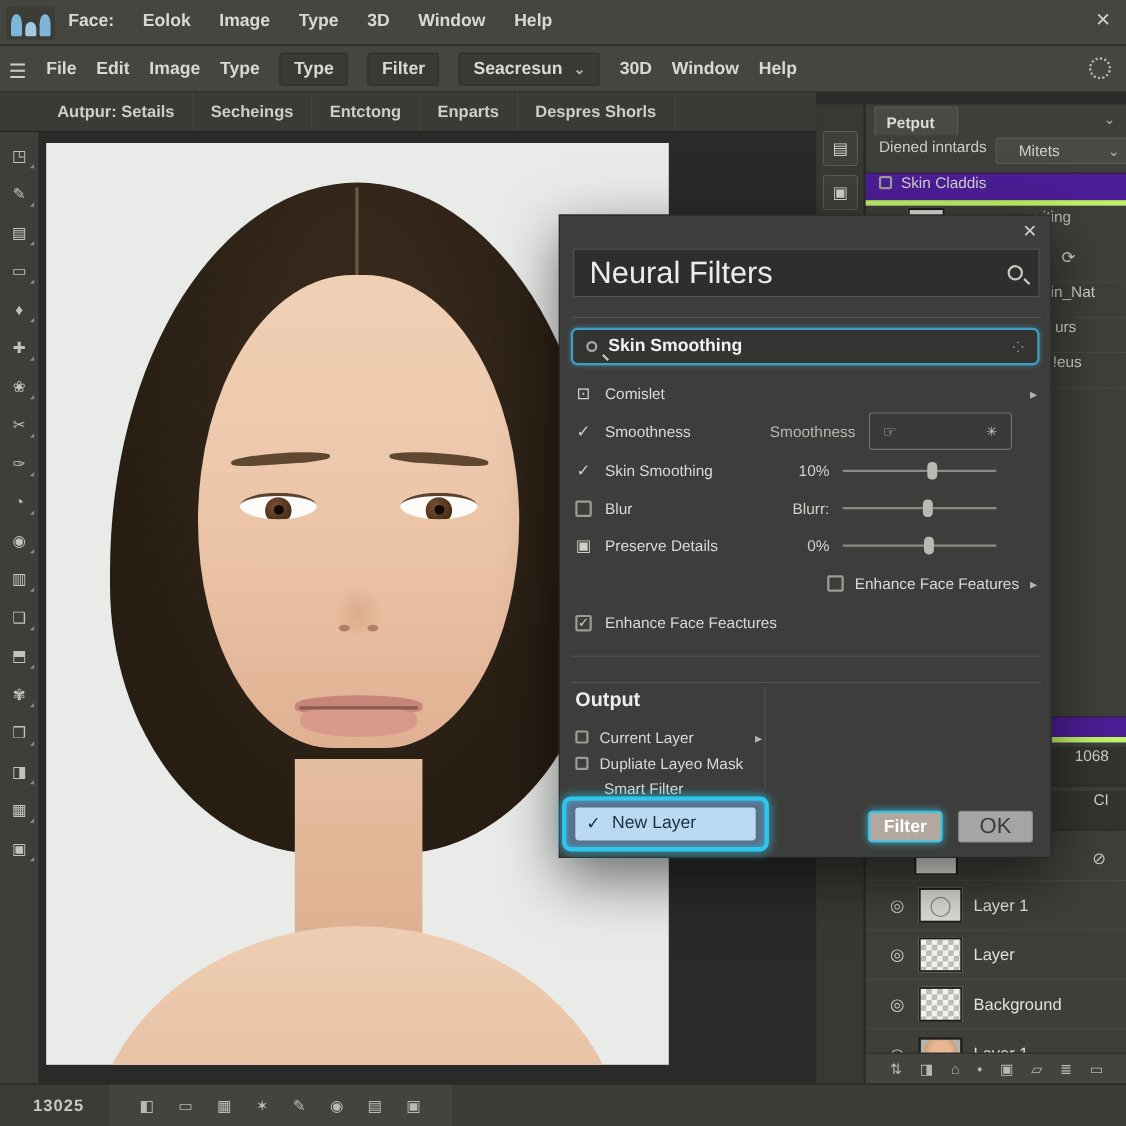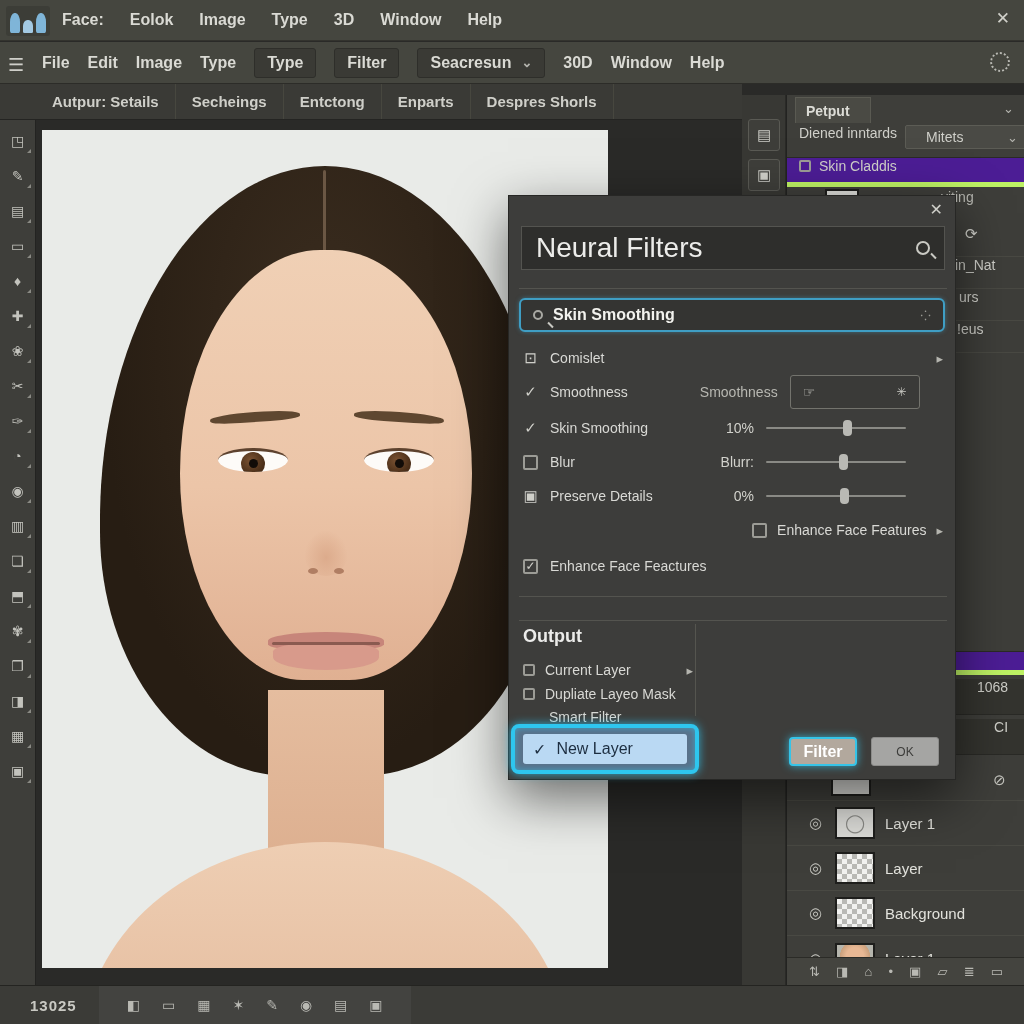--- a/index.html
+++ b/index.html
@@ -78,21 +78,21 @@
   .ck.none{border:none;font-size:15px;}
   .slider{position:relative;width:140px;height:2px;background:#8a8a85;border-radius:2px;}
   .knob{position:absolute;top:-7px;width:9px;height:16px;background:#b9b9b4;border-radius:4px;}
   .rightlab{width:62px;text-align:right;color:#d2d2cc;}
   #smooth-box{width:130px;height:34px;border:1px solid #73736d;border-radius:3px;background:#3a3a38;display:flex;align-items:center;justify-content:space-between;padding:0 12px;color:#c9c9c3;}
   #out-head{left:14px;top:430px;font-size:18px;font-weight:bold;color:#ececea;}
   .vdiv{left:186px;top:428px;width:1px;height:92px;background:#55554f;}
   #newlayer-outer{left:2px;top:528px;width:188px;height:50px;border:4px solid #2ec6ef;border-radius:8px;background:#59718a;box-shadow:0 0 10px rgba(46,198,239,.8),inset 0 0 6px rgba(46,198,239,.6);display:flex;align-items:center;justify-content:center;}
   #newlayer-inner{width:164px;height:30px;background:#bad9f3;border-radius:3px;display:flex;align-items:center;gap:10px;padding:0 10px;color:#1d2e40;font-size:16px;}
   #btn-cancel{left:280px;top:541px;width:68px;height:29px;background:#b2a89d;border:2px solid #35c4e8;border-radius:4px;color:#fff;font-size:16px;font-weight:bold;display:flex;align-items:center;justify-content:center;box-shadow:0 0 8px rgba(53,196,232,.8);}
-  #btn-ok{left:362px;top:541px;width:68px;height:29px;background:#a5a5a3;border:1px solid #8c8c8a;border-radius:3px;color:#3c3c3a;font-size:12px;display:flex;align-items:center;justify-content:center;}
+  #btn-ok{left:362px;top:541px;width:68px;height:29px;background:#a5a5a3;border:1px solid #8c8c8a;border-radius:3px;color:#3c3c3a;font-size:20px;display:flex;align-items:center;justify-content:center;}
   .dim{color:#b7b7b1;}
 </style>
 </head>
 <body>
 
 <div id="stage">
 
   <div class="abs menubar" id="menubar1">
     <span class="menu-item">Face:</span>
     <span class="menu-item">Eolok</span>

